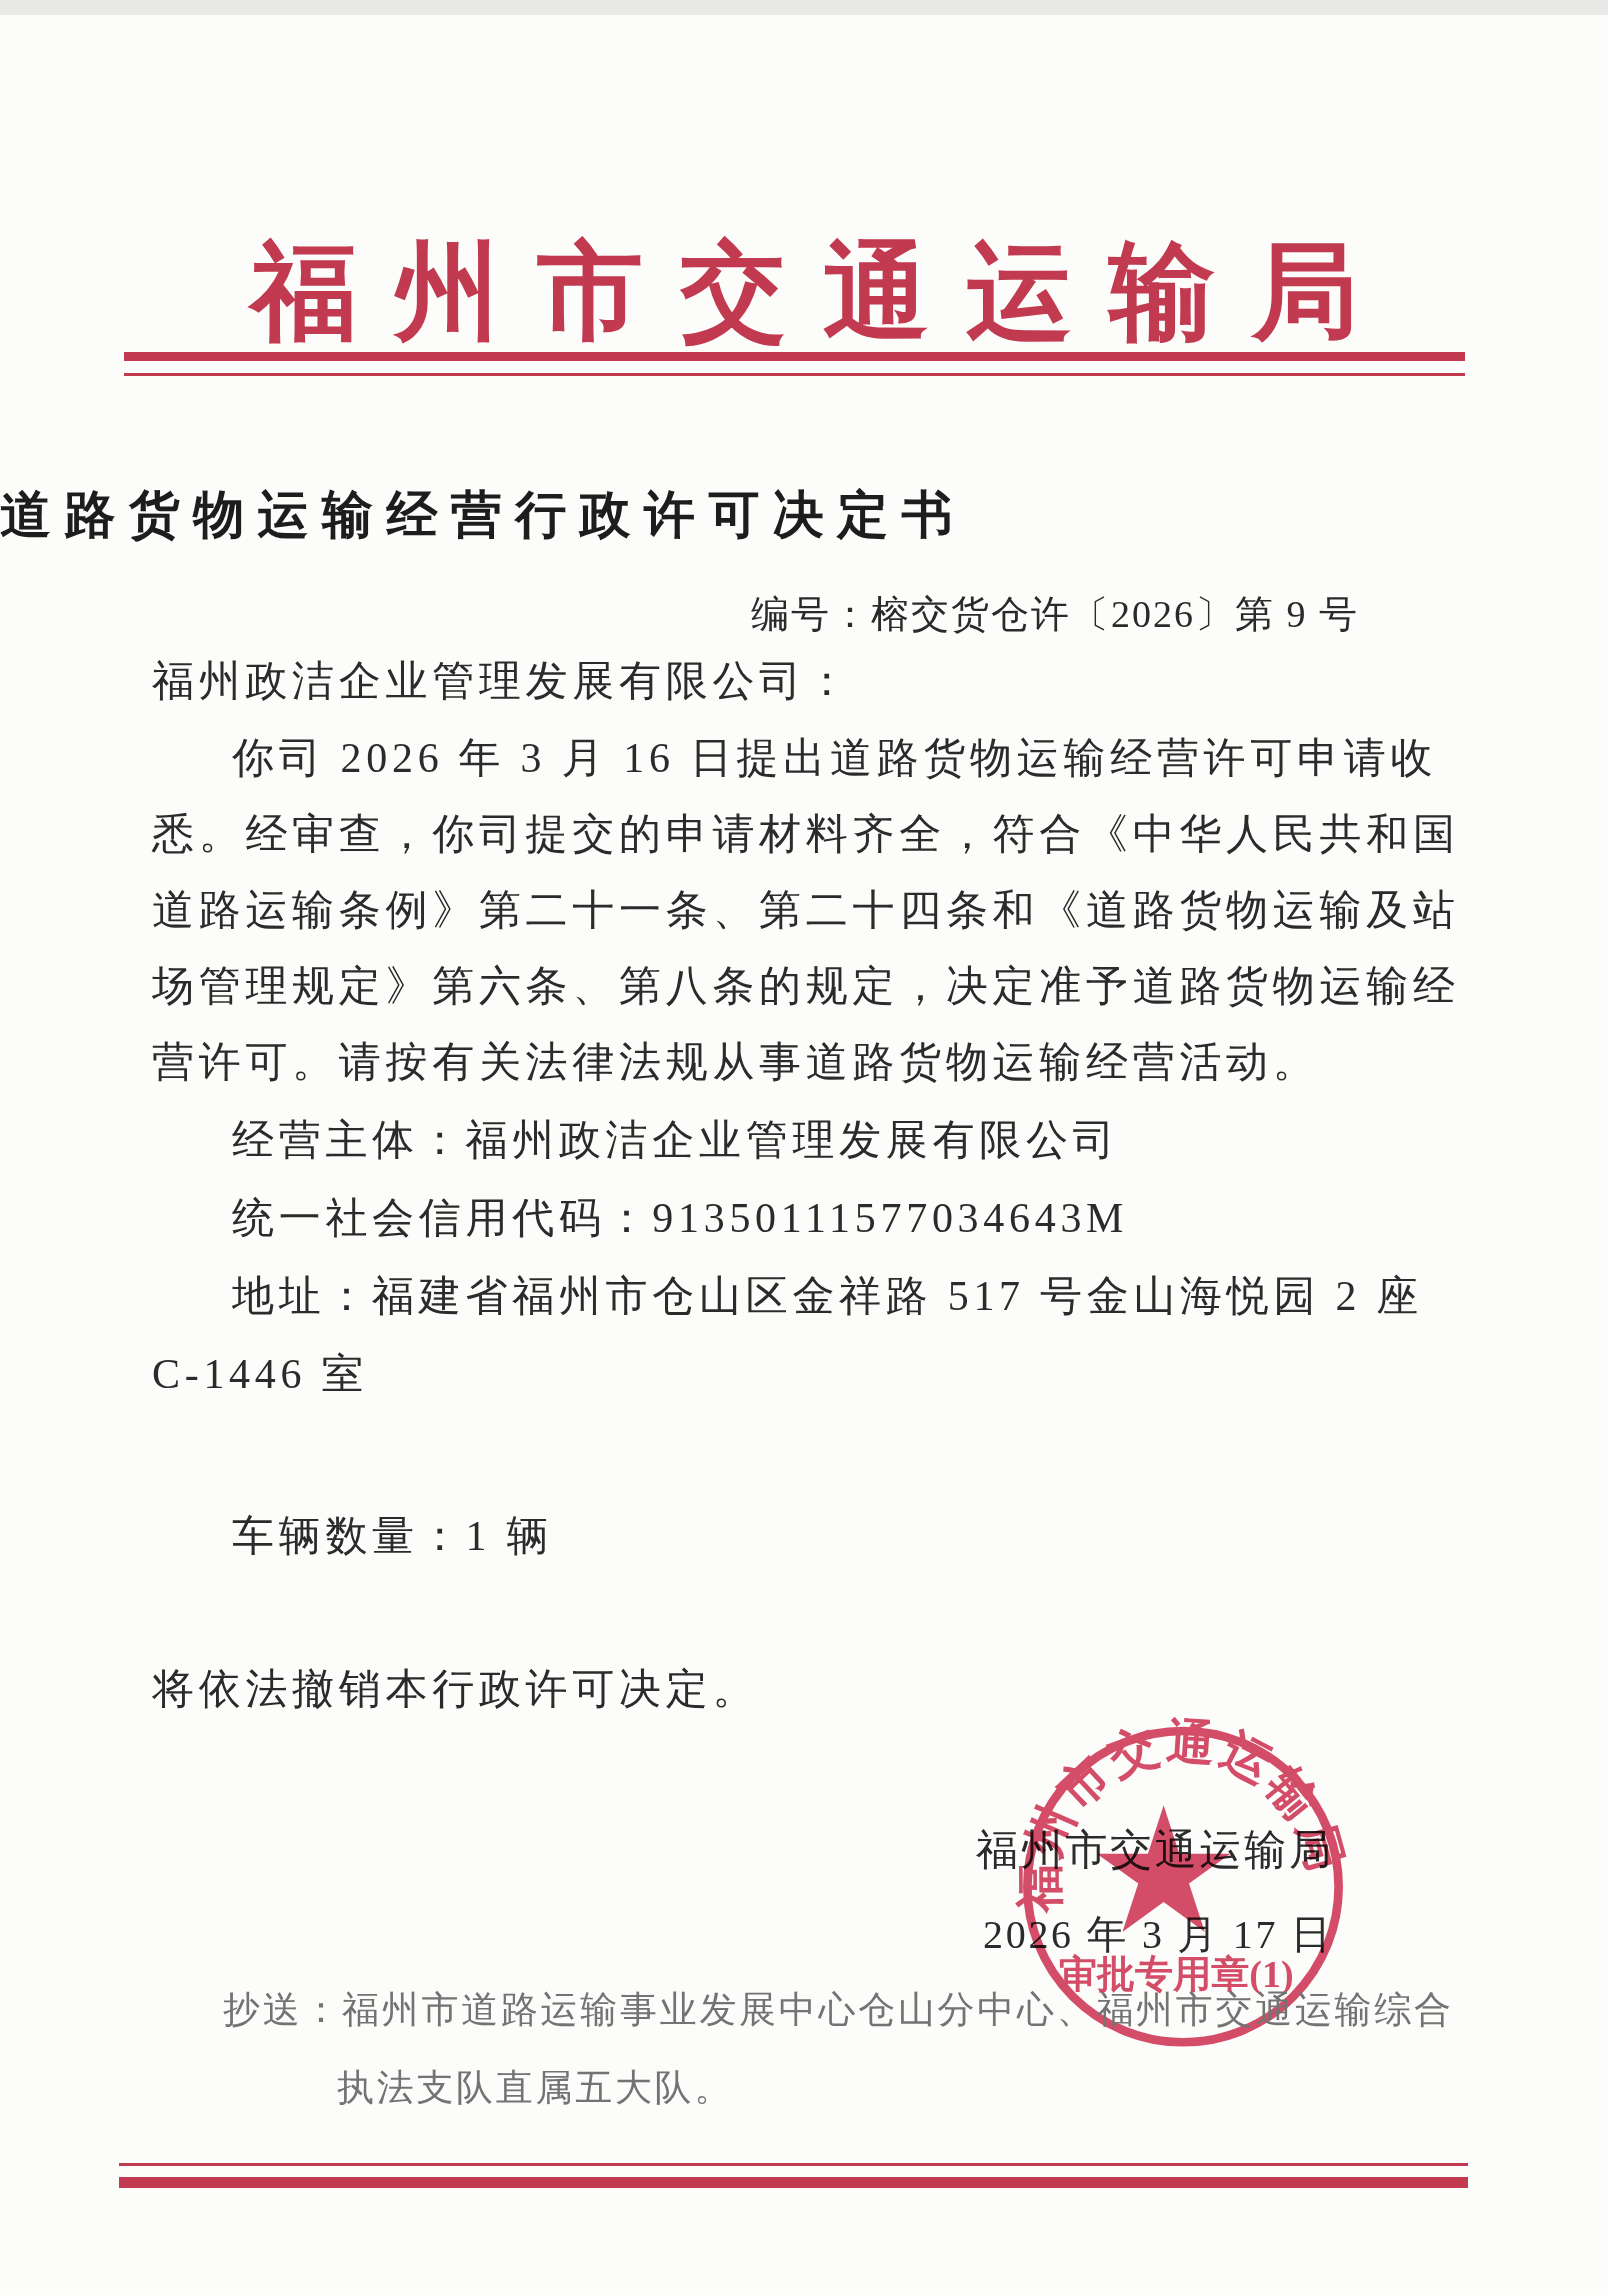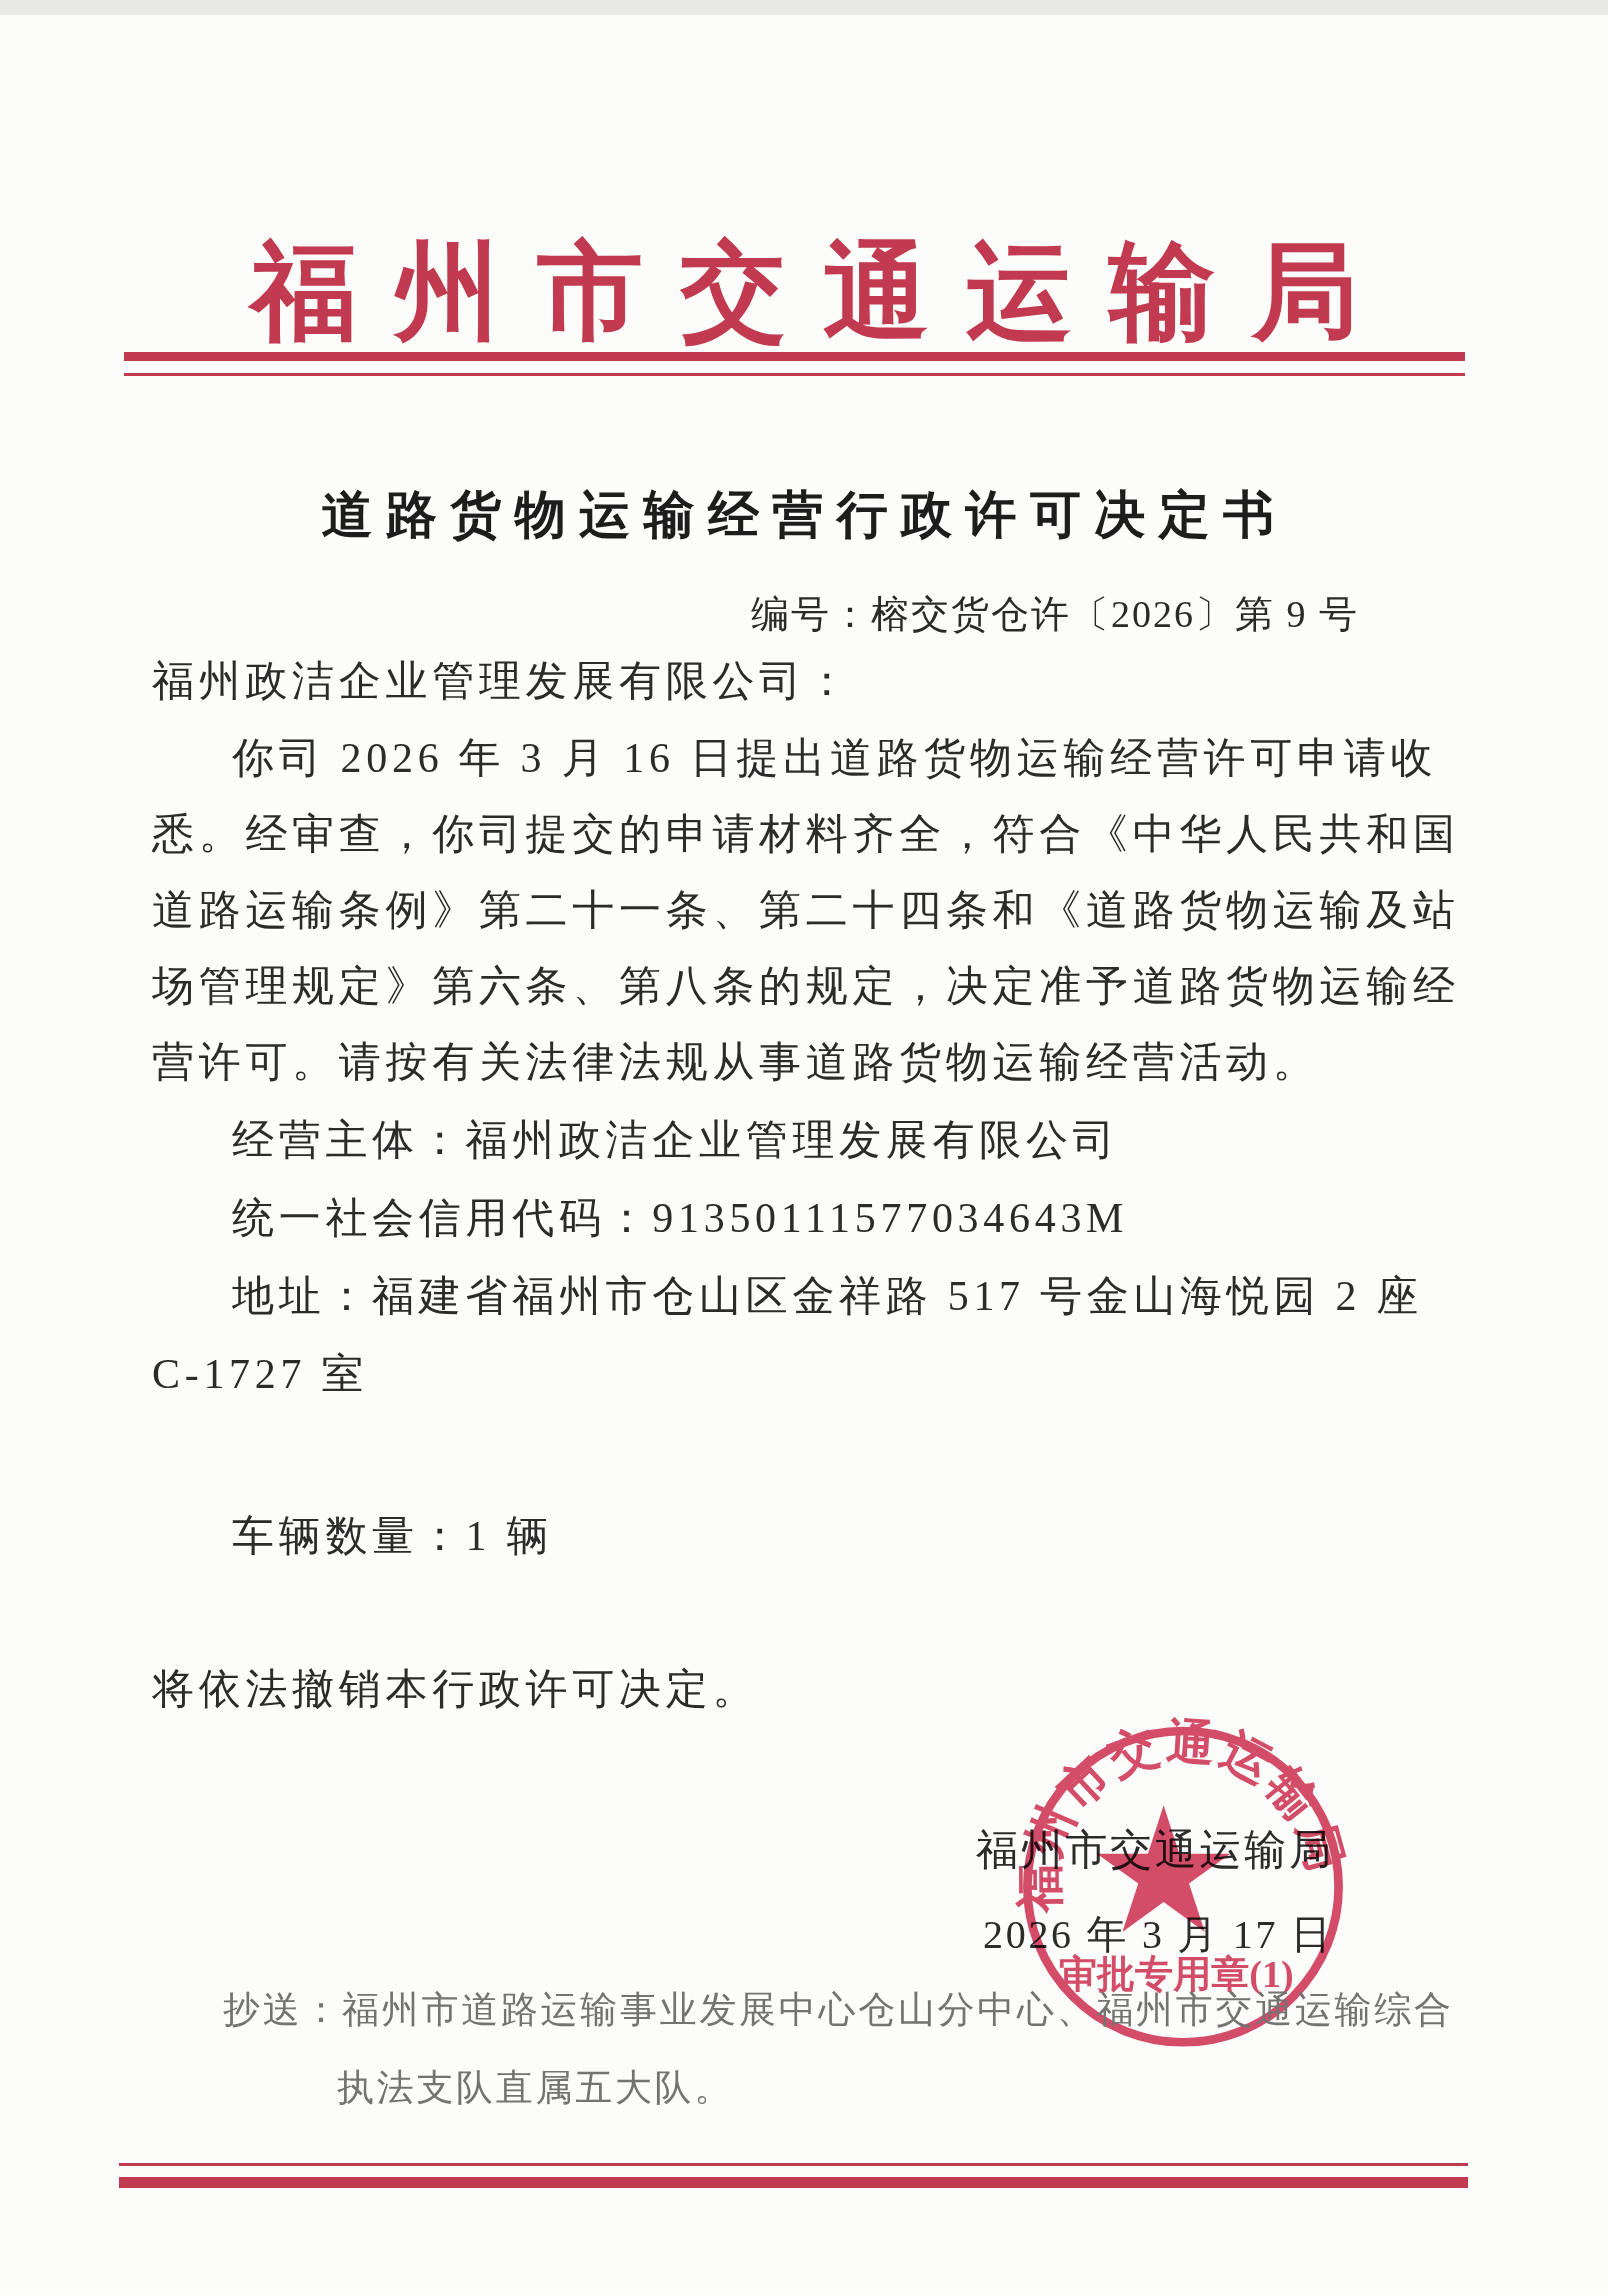--- a/index.html
+++ b/index.html
@@ -25,21 +25,21 @@
     white-space:nowrap;
   }
   .rule{position:absolute;background:#c23a50;}
   .rule-top-thick{left:124px;top:337px;width:1341px;height:9.4px;}
   .rule-top-thin{left:124px;top:358px;width:1341px;height:3.3px;}
   .rule-bottom-thin{left:119px;top:2148px;width:1349px;height:3.3px;}
   .rule-bottom-thick{left:119px;top:2162px;width:1349px;height:11.4px;}
 
   .doc-title{
     position:absolute;top:466px;left:0;width:100%;
-    text-align:center;
+    text-align:left;
     font-family:"Liberation Sans","DejaVu Sans",sans-serif;
     font-weight:bold;
     font-size:51px;
     letter-spacing:13.4px;
     color:#1d1d1d;
     white-space:nowrap;
   }
   .doc-number{
     position:absolute;top:574px;left:751px;
     font-size:38px;letter-spacing:2px;
@@ -83,21 +83,21 @@
 
   <div class="bline" style="top:638px;left:152px">福州政洁企业管理发展有限公司：</div>
   <div class="bline" style="top:715px;left:232px">你司 2026 年 3 月 16 日提出道路货物运输经营许可申请收</div>
   <div class="bline" style="top:791px;left:152px">悉。经审查，你司提交的申请材料齐全，符合《中华人民共和国</div>
   <div class="bline" style="top:867px;left:152px">道路运输条例》第二十一条、第二十四条和《道路货物运输及站</div>
   <div class="bline" style="top:943px;left:152px">场管理规定》第六条、第八条的规定，决定准予道路货物运输经</div>
   <div class="bline" style="top:1019px;left:152px">营许可。请按有关法律法规从事道路货物运输经营活动。</div>
   <div class="bline" style="top:1097px;left:232px">经营主体：福州政洁企业管理发展有限公司</div>
   <div class="bline" style="top:1175px;left:232px">统一社会信用代码：91350111577034643M</div>
   <div class="bline" style="top:1253px;left:232px">地址：福建省福州市仓山区金祥路 517 号金山海悦园 2 座</div>
-  <div class="bline" style="top:1331px;left:152px">C-1727 室</div>
+  <div class="bline" style="top:1331px;left:152px">C-1446 室</div>
   <div class="bline" style="top:1493px;left:232px">车辆数量：1 辆</div>
   <div class="bline" style="top:1646px;left:152px">将依法撤销本行政许可决定。</div>
 
   <div class="sig" style="top:1807px;left:976px">福州市交通运输局</div>
   <div class="sig" style="top:1892px;left:983px;font-size:40px">2026 年 3 月 17 日</div>
 
   <svg class="stamp" viewBox="0 0 530 530">
     <circle cx="262" cy="257" r="233" fill="none" stroke="#d4405e" stroke-width="13"></circle>
     <path id="seal-arc" d="M 84 322 A 190 190 0 1 1 440 322" fill="none"></path>
     <text font-size="72" font-weight="bold" fill="#d4405e" letter-spacing="6">

